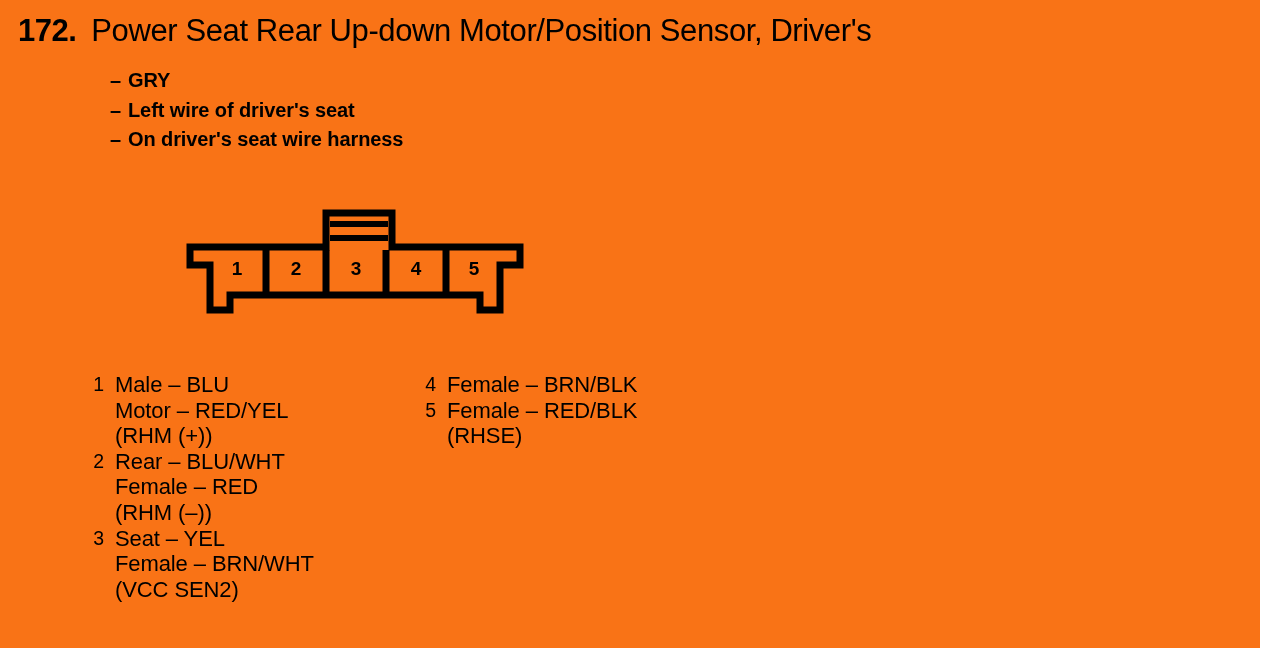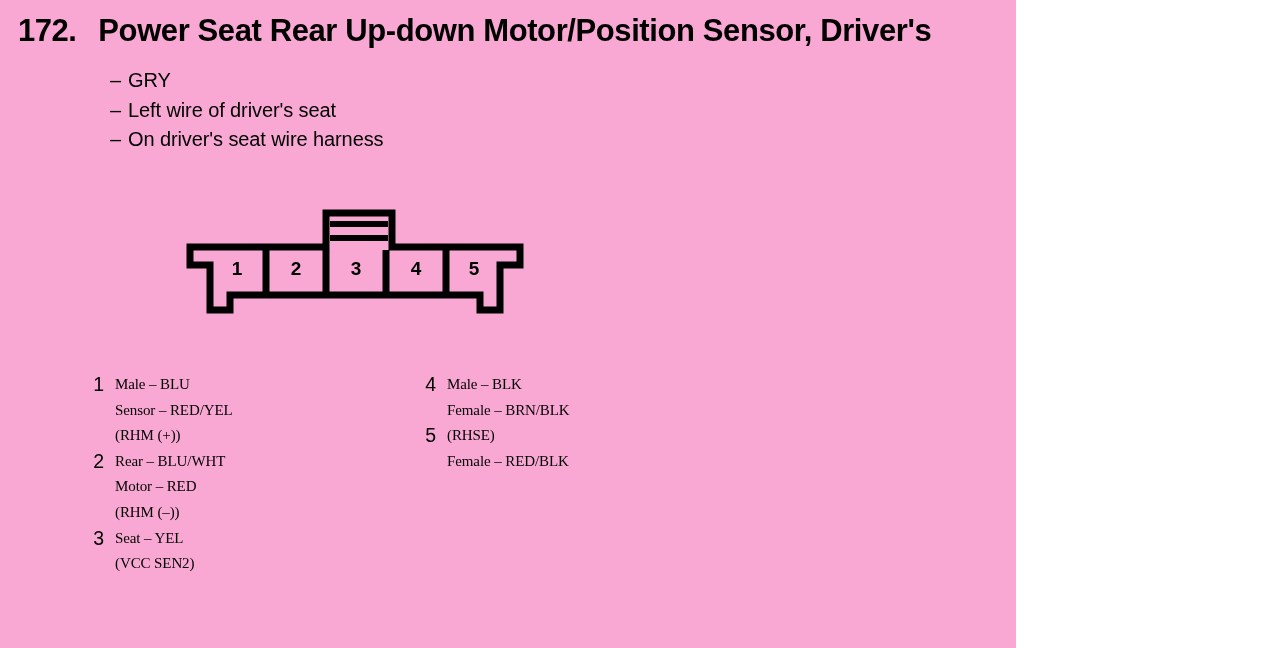--- a/index.html
+++ b/index.html
@@ -7,59 +7,60 @@
     margin: 0;
     padding: 0;
     background: #ffffff;
   }
   body {
     font-family: "Liberation Sans", sans-serif;
     color: #000000;
   }
   #page {
     position: relative;
-    width: 1016px;
+    width: 1260px;
     height: 648px;
-    background: #f9a8d4;
+    background: #f97316;
     overflow: hidden;
   }
 
   
   .title-row {
     position: absolute;
     left: 18px;
     top: 13px;
     display: flex;
     align-items: baseline;
     white-space: nowrap;
   }
   .title-num {
     font-size: 31px;
     font-weight: bold;
     letter-spacing: -0.5px;
   }
   .title-text {
     font-size: 31px;
-    font-weight: bold;
-    margin-left: 22px;
+    font-weight: normal;
+    margin-left: 15px;
     letter-spacing: -0.4px;
     text-align: center;
   }
 
   
   .subtitle-block {
     position: absolute;
     left: 110px;
     top: 66px;
   }
   .subtitle-line {
     font-size: 20px;
     line-height: 29.5px;
     white-space: nowrap;
     letter-spacing: -0.1px;
+    font-weight: bold;
   }
   .sub-dash {
     display: inline-block;
     width: 18px;
   }
 
   
   .connector-wrap {
     position: absolute;
     left: 180px;
@@ -93,25 +94,24 @@
     flex: 0 0 22px;
     text-align: right;
     font-size: 19.5px;
     line-height: 25.6px;
     letter-spacing: -0.1px;
   }
   .pin-lines {
     margin-left: 11px;
   }
   .pin-line {
-    font-size: 15px;
+    font-size: 22px;
     line-height: 25.6px;
     white-space: nowrap;
     letter-spacing: -0.1px;
-    font-family: Liberation Serif, serif;
   }
 </style>
 </head>
 <body>
 
 <div id="page">
 
   <div class="title-row">
     <span class="title-num">172.</span>
     <span class="title-text">Power Seat Rear Up-down Motor/Position Sensor, Driver's</span>
@@ -165,57 +165,57 @@
       <text class="pin-num" x="294" y="72">5</text>
     </svg>
   </div>
 
   <div class="pinlist col-left">
 
     <div class="pin-entry">
       <div class="pin-index">1</div>
       <div class="pin-lines">
         <div class="pin-line">Male – BLU</div>
-        <div class="pin-line">Sensor – RED/YEL</div>
+        <div class="pin-line">Motor – RED/YEL</div>
         <div class="pin-line">(RHM (+))</div>
       </div>
     </div>
 
     <div class="pin-entry">
       <div class="pin-index">2</div>
       <div class="pin-lines">
         <div class="pin-line">Rear – BLU/WHT</div>
-        <div class="pin-line">Motor – RED</div>
+        <div class="pin-line">Female – RED</div>
         <div class="pin-line">(RHM (–))</div>
       </div>
     </div>
 
     <div class="pin-entry">
       <div class="pin-index">3</div>
       <div class="pin-lines">
         <div class="pin-line">Seat – YEL</div>
+        <div class="pin-line">Female – BRN/WHT</div>
         <div class="pin-line">(VCC SEN2)</div>
       </div>
     </div>
 
   </div>
 
   <div class="pinlist col-right">
 
     <div class="pin-entry">
       <div class="pin-index">4</div>
       <div class="pin-lines">
-        <div class="pin-line">Male – BLK</div>
         <div class="pin-line">Female – BRN/BLK</div>
       </div>
     </div>
 
     <div class="pin-entry">
       <div class="pin-index">5</div>
       <div class="pin-lines">
+        <div class="pin-line">Female – RED/BLK</div>
         <div class="pin-line">(RHSE)</div>
-        <div class="pin-line">Female – RED/BLK</div>
       </div>
     </div>
 
   </div>
 
 </div>
 
 </body></html>

